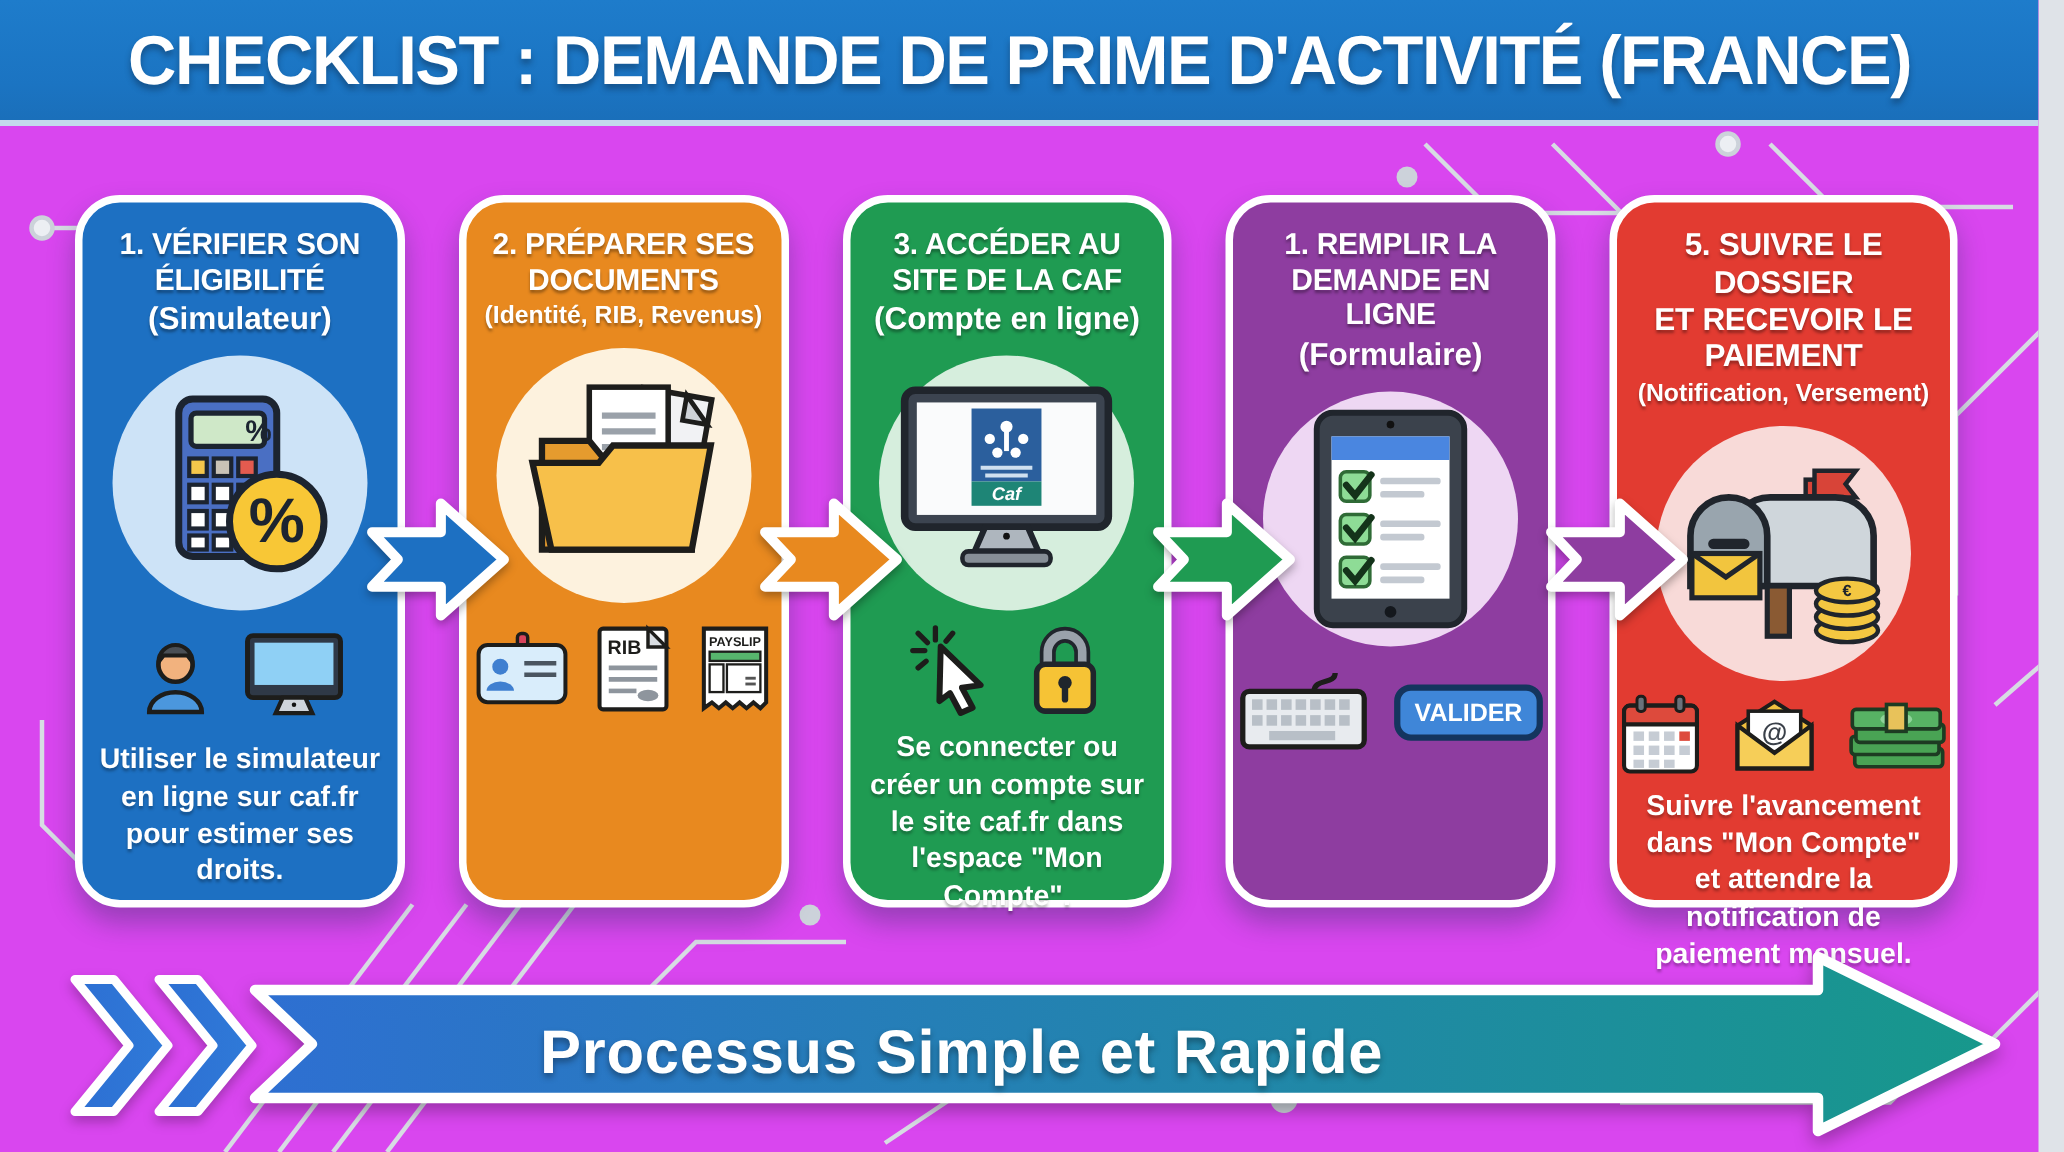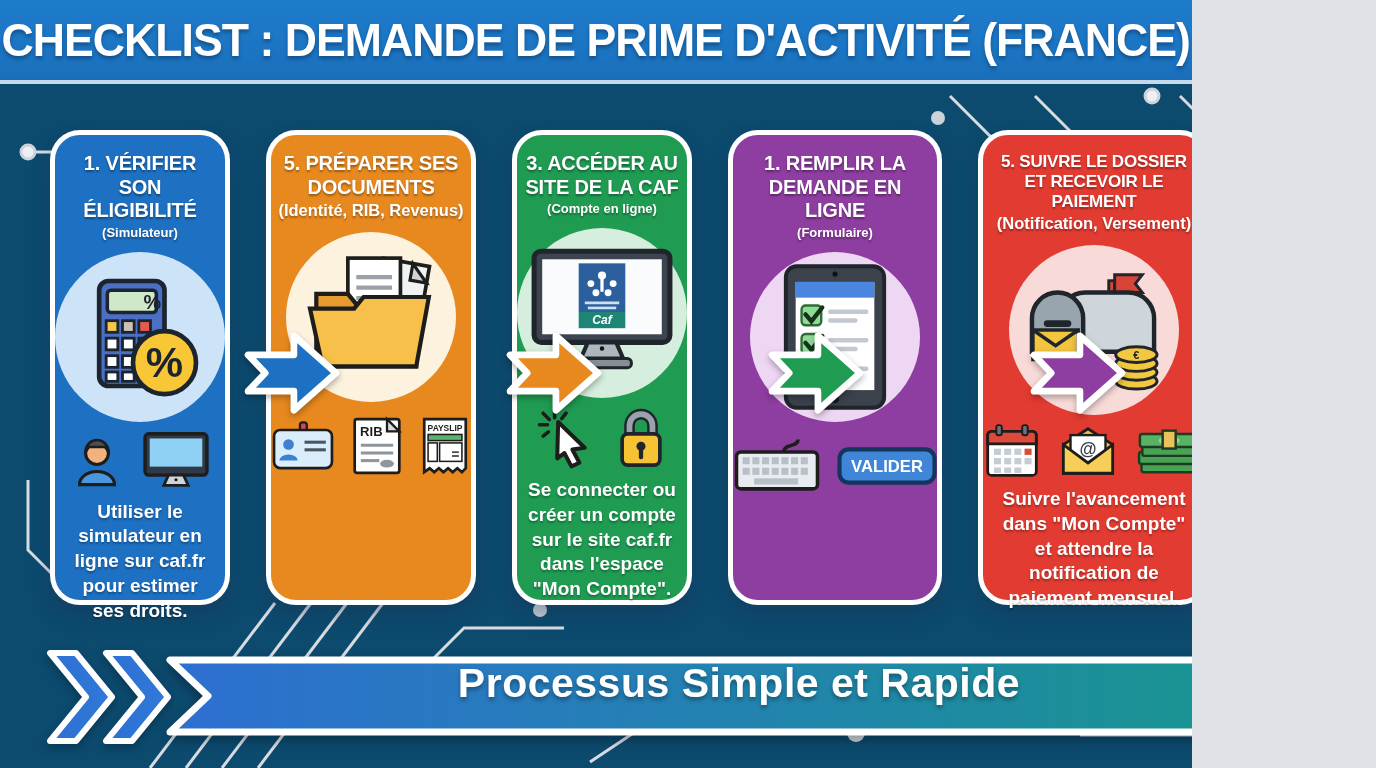--- a/index.html
+++ b/index.html
@@ -1,19 +1,19 @@
 <!DOCTYPE html>
 <html><head>
 <meta charset="utf-8">
 <style>
   * { margin:0; padding:0; box-sizing:border-box; }
   html,body { background:#dfe3e8; }
   .page {
-    position:relative; width:1192px; height:768px; overflow:hidden;
-    background:#0c4a6e;
+    position:relative; width:1359px; height:768px; overflow:hidden;
+    background:#d946ef;
     font-family:"Liberation Sans", sans-serif;
   }
   
   .circuit { position:absolute; inset:0; z-index:0; }
 
   
   .title-bar {
     position:absolute; top:0; left:0; right:0; height:84px; z-index:2;
     background:linear-gradient(#1e7ccb 0%, #1b74c2 70%, #1a6fba 100%);
     border-bottom:4px solid #c4d9ec;
@@ -36,24 +36,24 @@
     box-shadow:0 10px 18px rgba(30,50,80,.35);
     display:flex; flex-direction:column; align-items:center;
     color:#fff; text-align:center; position:relative;
   }
   .card-title {
     margin-top:17px; font-size:20px; font-weight:800; line-height:1.18;
     white-space:pre-line; letter-spacing:-.2px; padding:0 6px;
     text-shadow:0 2px 2px rgba(0,0,0,.35);
   }
   .card-sub {
-    font-size:13px; font-weight:800; margin-top:2px;
+    font-size:21px; font-weight:800; margin-top:2px;
     text-shadow:0 2px 2px rgba(0,0,0,.35);
   }
-  .card-5 .card-title { font-size:17px; }
+  .card-5 .card-title { font-size:21px; }
   .card-5 .card-sub, .card-2 .card-sub { font-size:16.5px; }
   .icon-circle {
     width:170px; height:170px; border-radius:50%;
     background:var(--circle,#eee);
     margin-top:12px; flex:0 0 auto;
     display:flex; align-items:center; justify-content:center;
   }
   .sub-icons {
     height:72px; display:flex; align-items:center; justify-content:flex-start;
     gap:16px; margin-top:8px;
@@ -69,21 +69,21 @@
     filter:drop-shadow(0 3px 3px rgba(0,0,0,.3));
   }
   .connector polygon { fill:var(--arrow,#555); stroke:#fff; stroke-width:7; stroke-linejoin:round; }
   .conn-1 { left:244px; } .conn-2 { left:506px; } .conn-3 { left:768px; } .conn-4 { left:1030px; }
 
   
   .banner { position:absolute; left:0; top:628px; width:1376px; height:140px; z-index:3; }
   .chevrons { position:absolute; left:46px; top:16px; filter:drop-shadow(0 4px 4px rgba(0,0,0,.25)); }
   .big-arrow { position:absolute; left:164px; top:2px; filter:drop-shadow(0 5px 6px rgba(0,0,0,.3)); }
   .banner-label {
-    position:absolute; left:360px; top:32px; width:660px; text-align:right;
+    position:absolute; left:360px; top:50px; width:660px; text-align:left;
     font-size:41px; font-weight:800; color:#fff; letter-spacing:.5px;
     text-shadow:0 3px 4px rgba(0,0,0,.35);
   }
 
   svg text { font-family:"Liberation Sans", sans-serif; }
 </style>
 </head>
 <body>
 
 <div class="page">
@@ -162,21 +162,21 @@
           <rect x="4" y="4" width="66" height="44" rx="4" fill="#2f3947" stroke="#1d1d1b" stroke-width="3.5"></rect>
           <rect x="9" y="9" width="56" height="30" fill="#8fd0f5"></rect>
           <path d="M29 48 h16 l5 11 h-26 z" fill="#cfd4db" stroke="#1d1d1b" stroke-width="3"></path>
           <circle cx="37" cy="53" r="1.6" fill="#111"></circle>
         </svg>
       </div>
       <p class="card-desc">Utiliser le simulateur en ligne sur caf.fr pour estimer ses droits.</p>
     </section>
 
     <section class="card card-2" style="--card: #e8891f;">
-      <h2 class="card-title">5. PRÉPARER SES
+      <h2 class="card-title">2. PRÉPARER SES
 DOCUMENTS</h2>
       <div class="card-sub">(Identité, RIB, Revenus)</div>
       <div class="icon-circle" style="--circle: #fdf2de;">
         <svg width="140" height="122" viewBox="0 0 132 116">
           <g transform="rotate(10 96 40)">
             <rect x="72" y="6" width="44" height="58" fill="#f1f2f4" stroke="#1d1d1b" stroke-width="3.5"></rect>
             <path d="M100 6 l16 16 h-16 z" fill="#cfd3d8" stroke="#1d1d1b" stroke-width="3"></path>
           </g>
           <rect x="44" y="2" width="50" height="64" fill="#ffffff" stroke="#1d1d1b" stroke-width="3.5"></rect>
           <g stroke="#9aa1a9" stroke-width="4">

